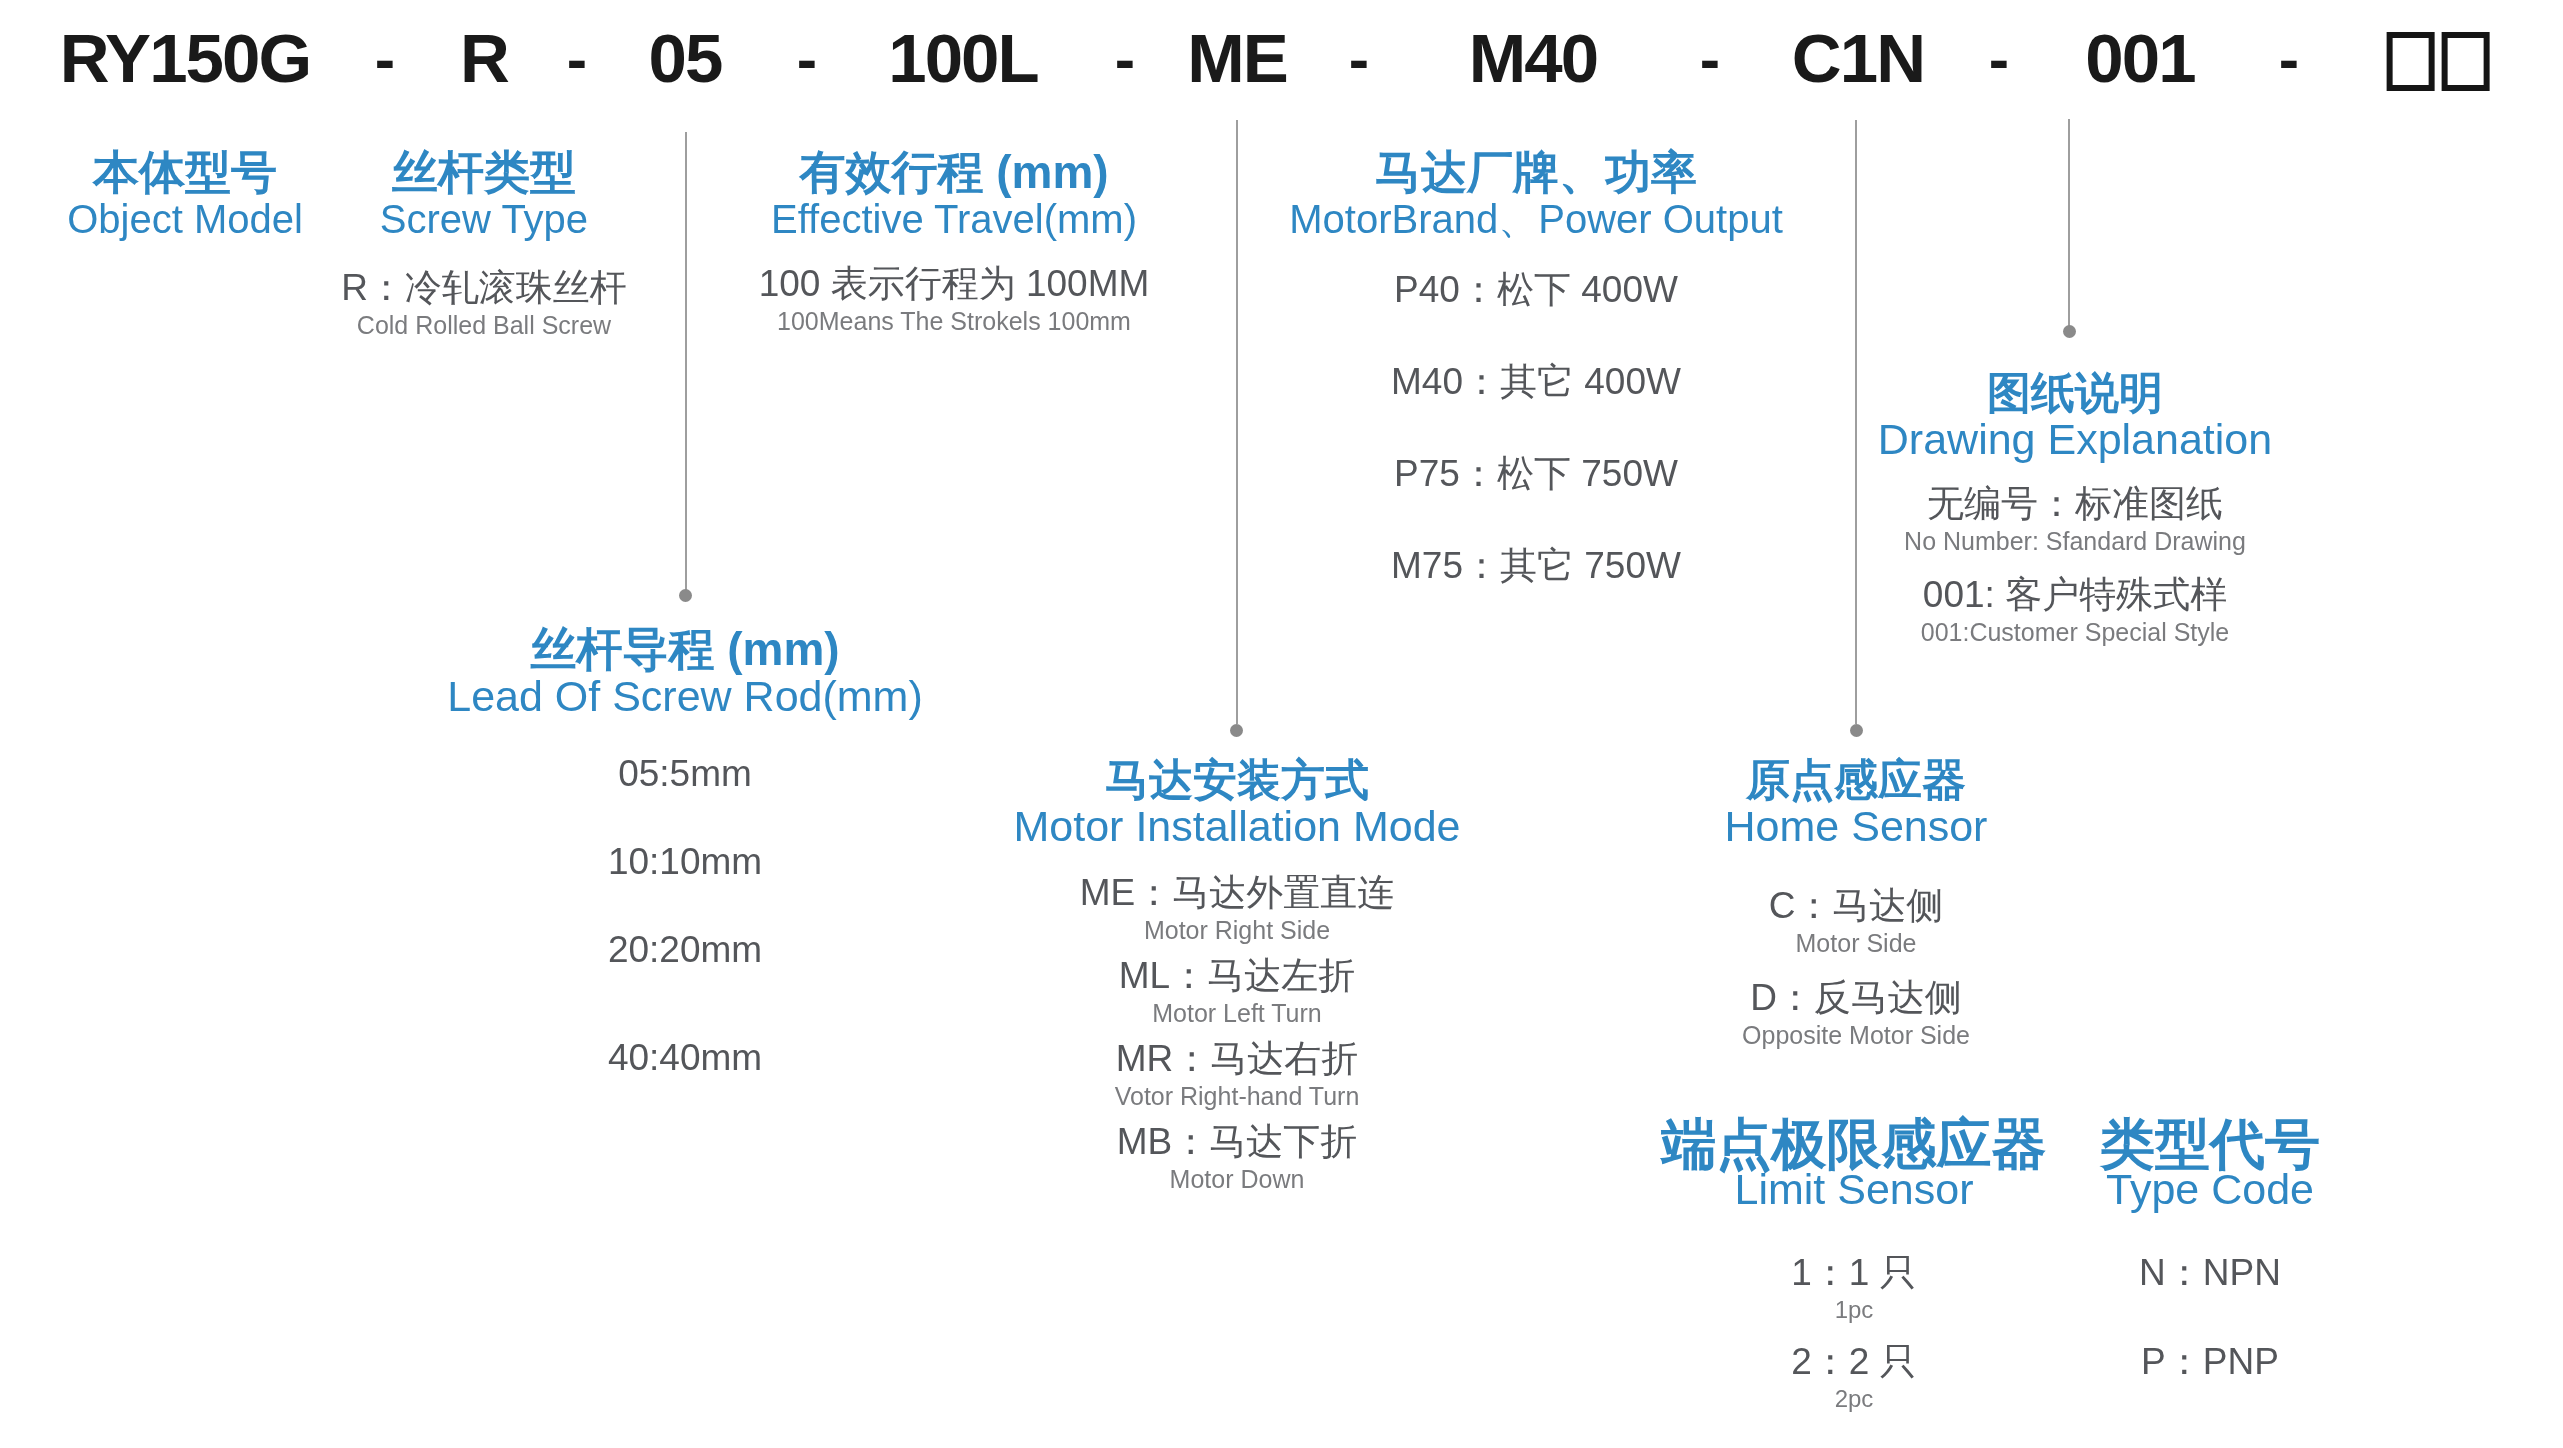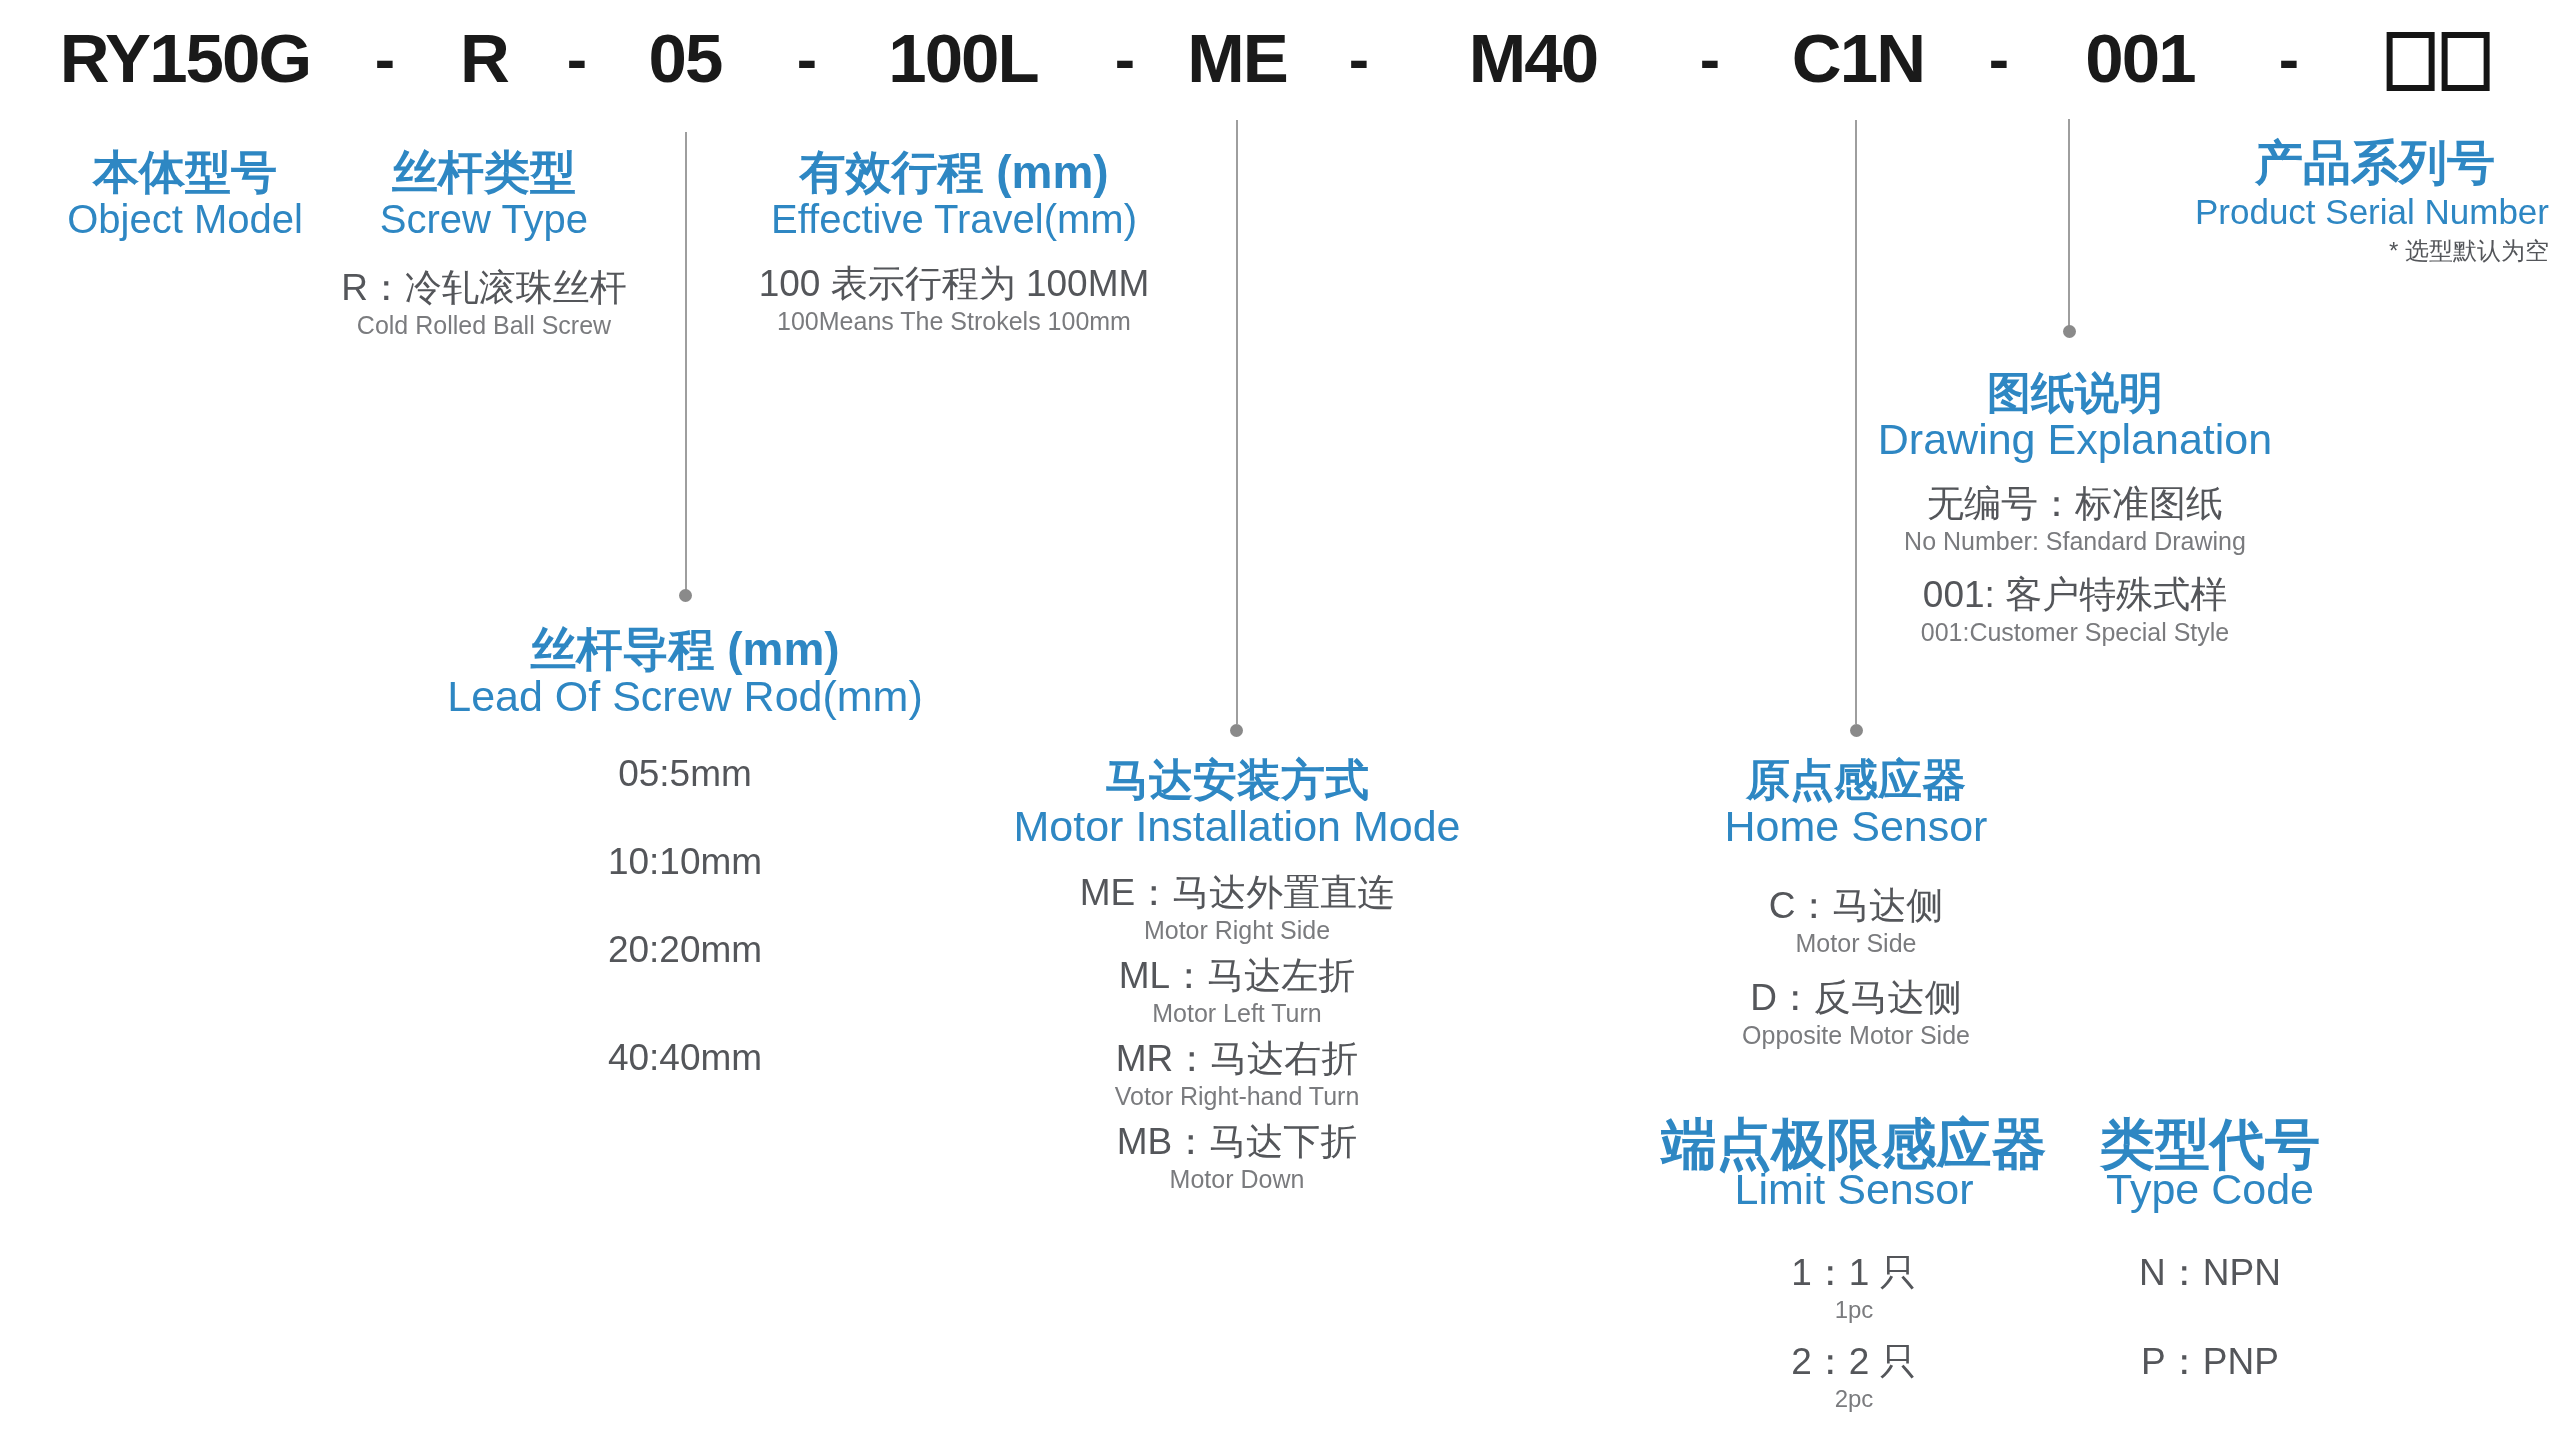--- a/index.html
+++ b/index.html
@@ -98,26 +98,31 @@
 
   <section class="col" style="left:954px;top:145px">
     <div class="cn-h">有效行程 (mm)</div>
     <div class="en-h">Effective Travel(mm)</div>
     <div style="margin-top:22px">
       <div class="cn-item">100 表示行程为 100MM</div>
       <div class="en-item">100Means The Strokels 100mm</div>
     </div>
   </section>
 
-
-  <section class="col-right" style="right:14px;top:135px">
-    <div class="cn-h h52" style="padding-right:54px">产品系列号</div>
-    <div class="en-h" style="font-size:35px">Product Serial Number</div>
-    <div class="note">* 选型默认为空</div>
-  </section>
+  <section class="col" style="left:1536px;top:145px">
+    <div class="cn-h">马达厂牌、功率</div>
+    <div class="en-h">MotorBrand、Power Output</div>
+    <div style="margin-top:28px">
+      <div class="cn-item" style="margin-bottom:48px">P40：松下 400W</div>
+      <div class="cn-item" style="margin-bottom:48px">M40：其它 400W</div>
+      <div class="cn-item" style="margin-bottom:48px">P75：松下 750W</div>
+      <div class="cn-item">M75：其它 750W</div>
+    </div>
+  </section>
+
 
   <section class="col" style="left:2075px;top:367px">
     <div class="cn-h h48">图纸说明</div>
     <div class="en-h h36">Drawing Explanation</div>
     <div style="margin-top:22px">
       <div style="margin-bottom:15px">
         <div class="cn-item">无编号：标准图纸</div>
         <div class="en-item">No Number: Sfandard Drawing</div>
       </div>
       <div>

